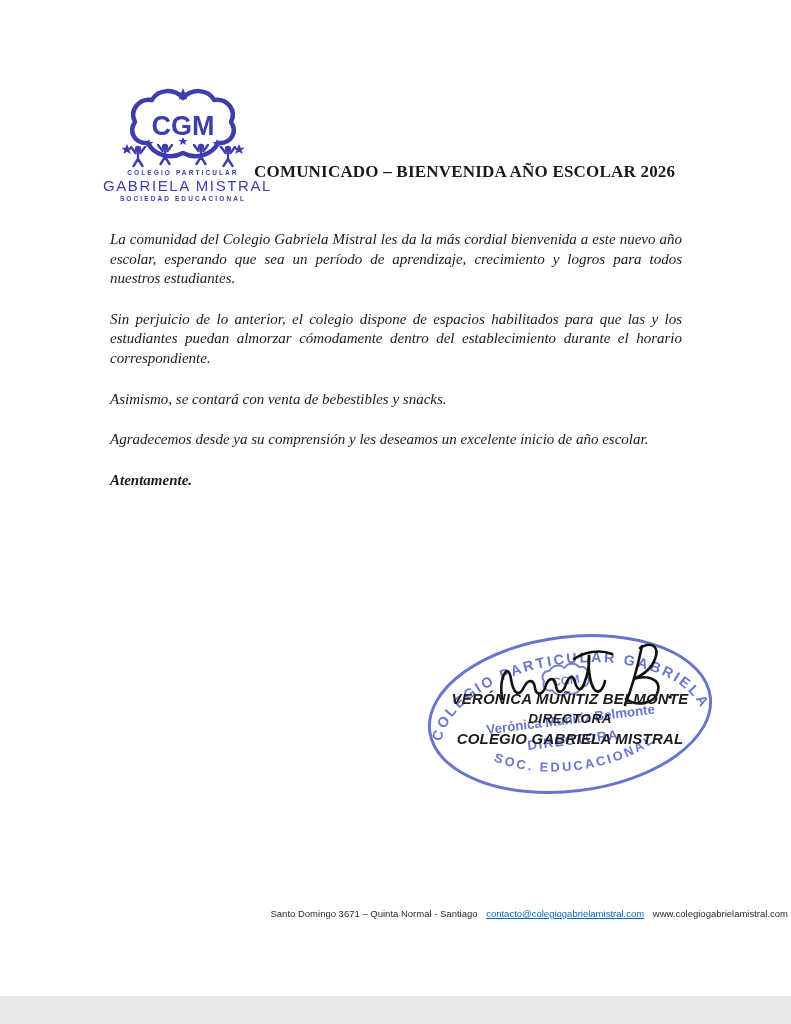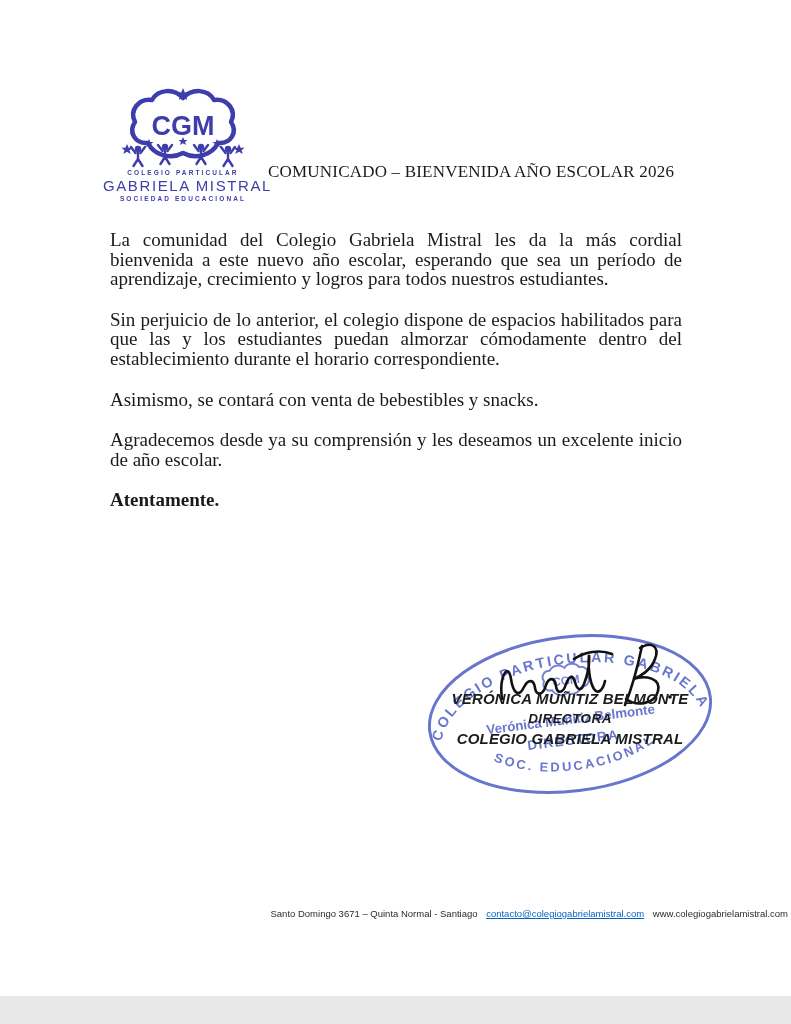--- a/index.html
+++ b/index.html
@@ -38,37 +38,38 @@
     font-weight: normal;
     font-size: 15px;
     letter-spacing: 1.6px;
     margin-top: 1px;
     white-space: nowrap;
   }
 
   
   .doc-title {
     position: absolute;
-    left: 268px;
+    left: 254px;
     top: 162px;
     font-size: 17px;
-    font-weight: normal;
+    font-weight: bold;
     white-space: nowrap;
     letter-spacing: 0.2px;
   }
 
   
   .body-block {
     position: absolute;
     left: 110px;
     top: 230px;
     width: 572px;
-    font-size: 19px;
+    font-size: 15px;
     line-height: 19.6px;
     text-align: justify;
+    font-style: italic;
   }
   .body-block p { margin-bottom: 21px; }
   .closing { font-weight: bold; margin-top: 3px; }
 
   
   .sig-area {
     position: absolute;
     left: 420px;
     top: 620px;
     width: 310px;

